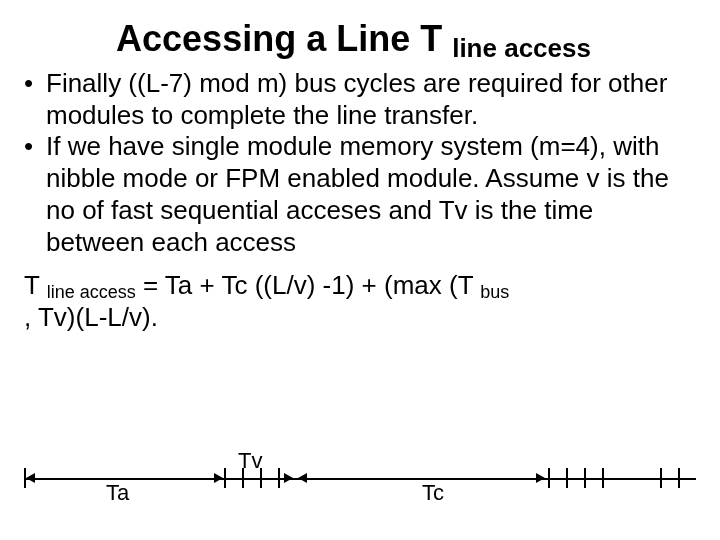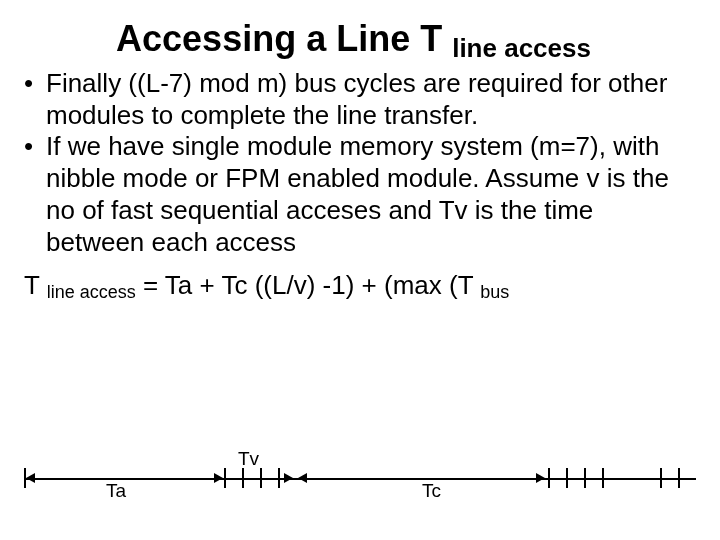--- a/index.html
+++ b/index.html
@@ -83,47 +83,48 @@
     position: absolute;
     top: 19px;
     width: 0; height: 0;
     border-top: 5px solid transparent;
     border-bottom: 5px solid transparent;
   }
   .arrow-l { border-right: 9px solid #000; }
   .arrow-r { border-left: 9px solid #000; }
   .lbl {
     position: absolute;
-    font-size: 19px;
+    font-size: 22px;
     top: 26px;
   }
   .lbl.tv { top: -6px; }
 </style>
 </head>
 <body>
 
 <div class="slide">
 
   <h1 class="title">
     <span>Accessing a Line T </span><span class="sub">line access</span>
   </h1>
 
   <div class="bullets">
     <div class="row">
       <div class="dot">•</div>
       <div class="txt">Finally ((L-7) mod m) bus cycles are required for other modules to complete the line transfer.</div>
     </div>
     <div class="row">
       <div class="dot">•</div>
-      <div class="txt">If we have single module memory system (m=7), with nibble mode or FPM enabled module. Assume v is the no of fast sequential acceses  and Tv is the time between each access</div>
+      <div class="txt">If we have single module memory system (m=4), with nibble mode or FPM enabled module. Assume v is the no of fast sequential acceses  and Tv is the time between each access</div>
     </div>
   </div>
 
   <div class="formula">
     <span>T </span><span class="sub">line access</span><span> = Ta + Tc ((L/v) -1) + (max (T </span><span class="sub">bus</span><br>
+    <span> , Tv)(L-L/v).</span>
   </div>
 
   <div class="diagram">
     <div class="axis"></div>
 
     <span class="arrow-l" style="left:2px;"></span>
     <span class="tick" style="left:0px;"></span>
     <span class="lbl" style="left:82px;">Ta</span>
     <span class="arrow-r" style="left:190px;"></span>
     <span class="tick" style="left:200px;"></span>

